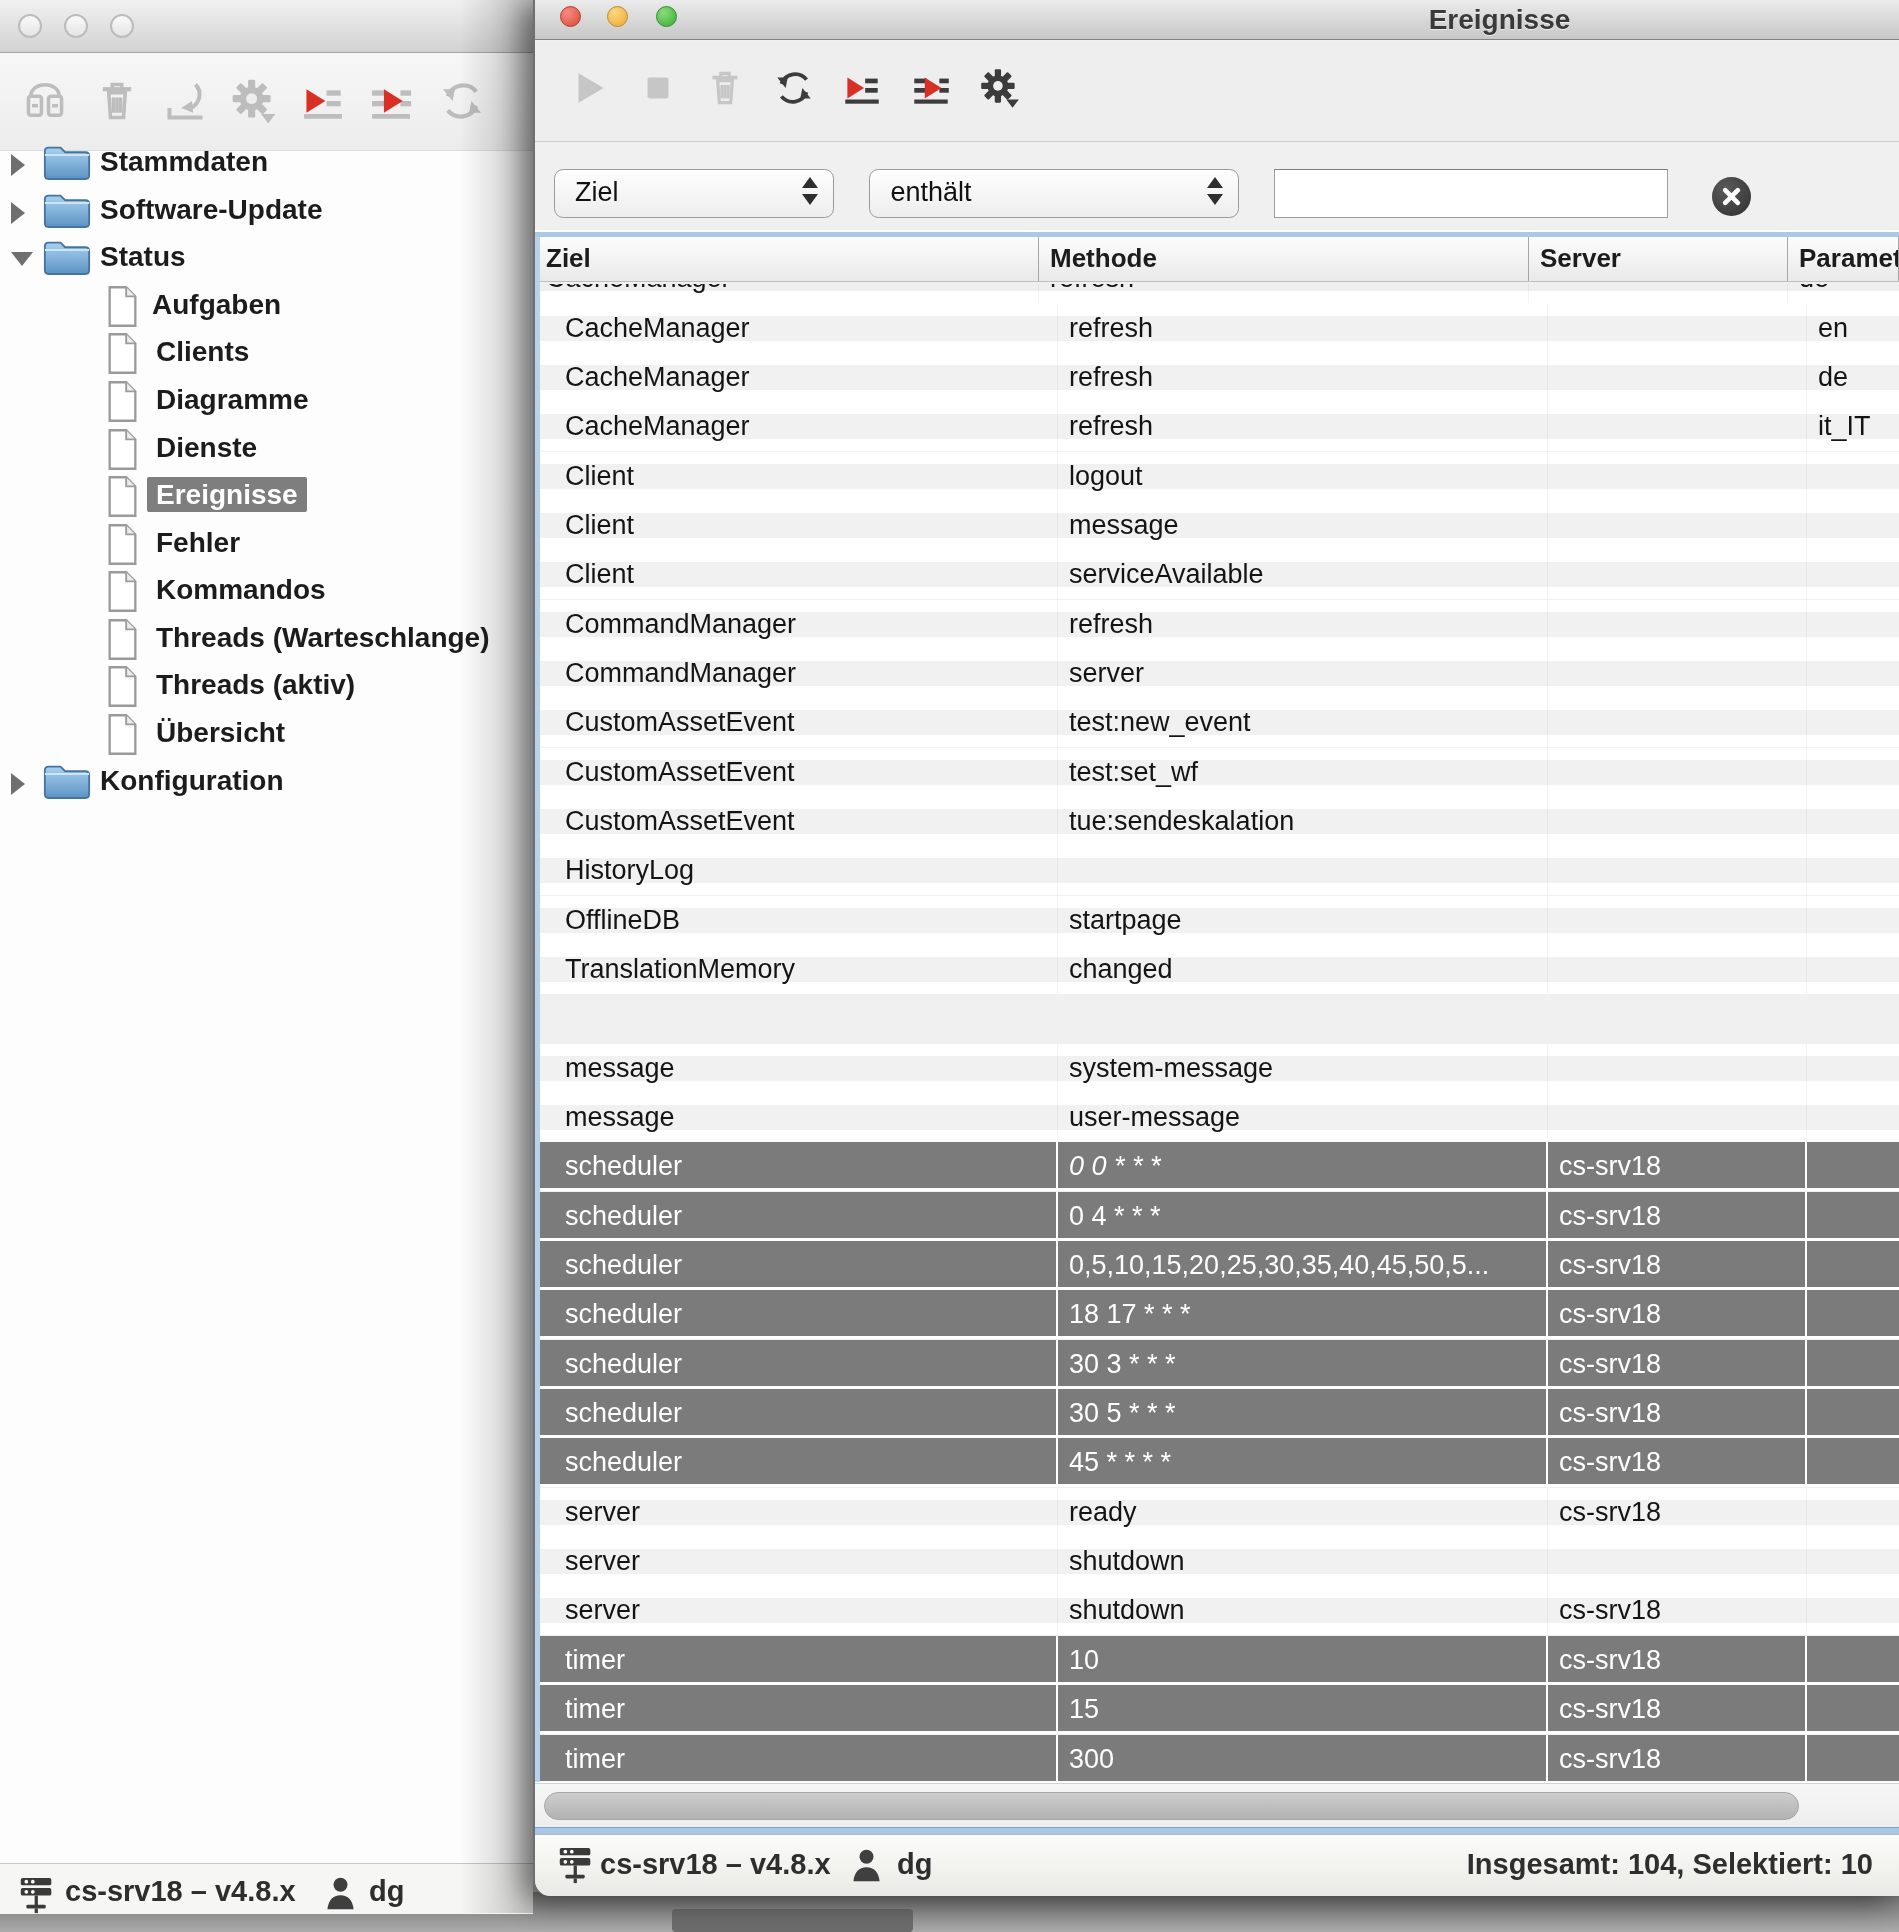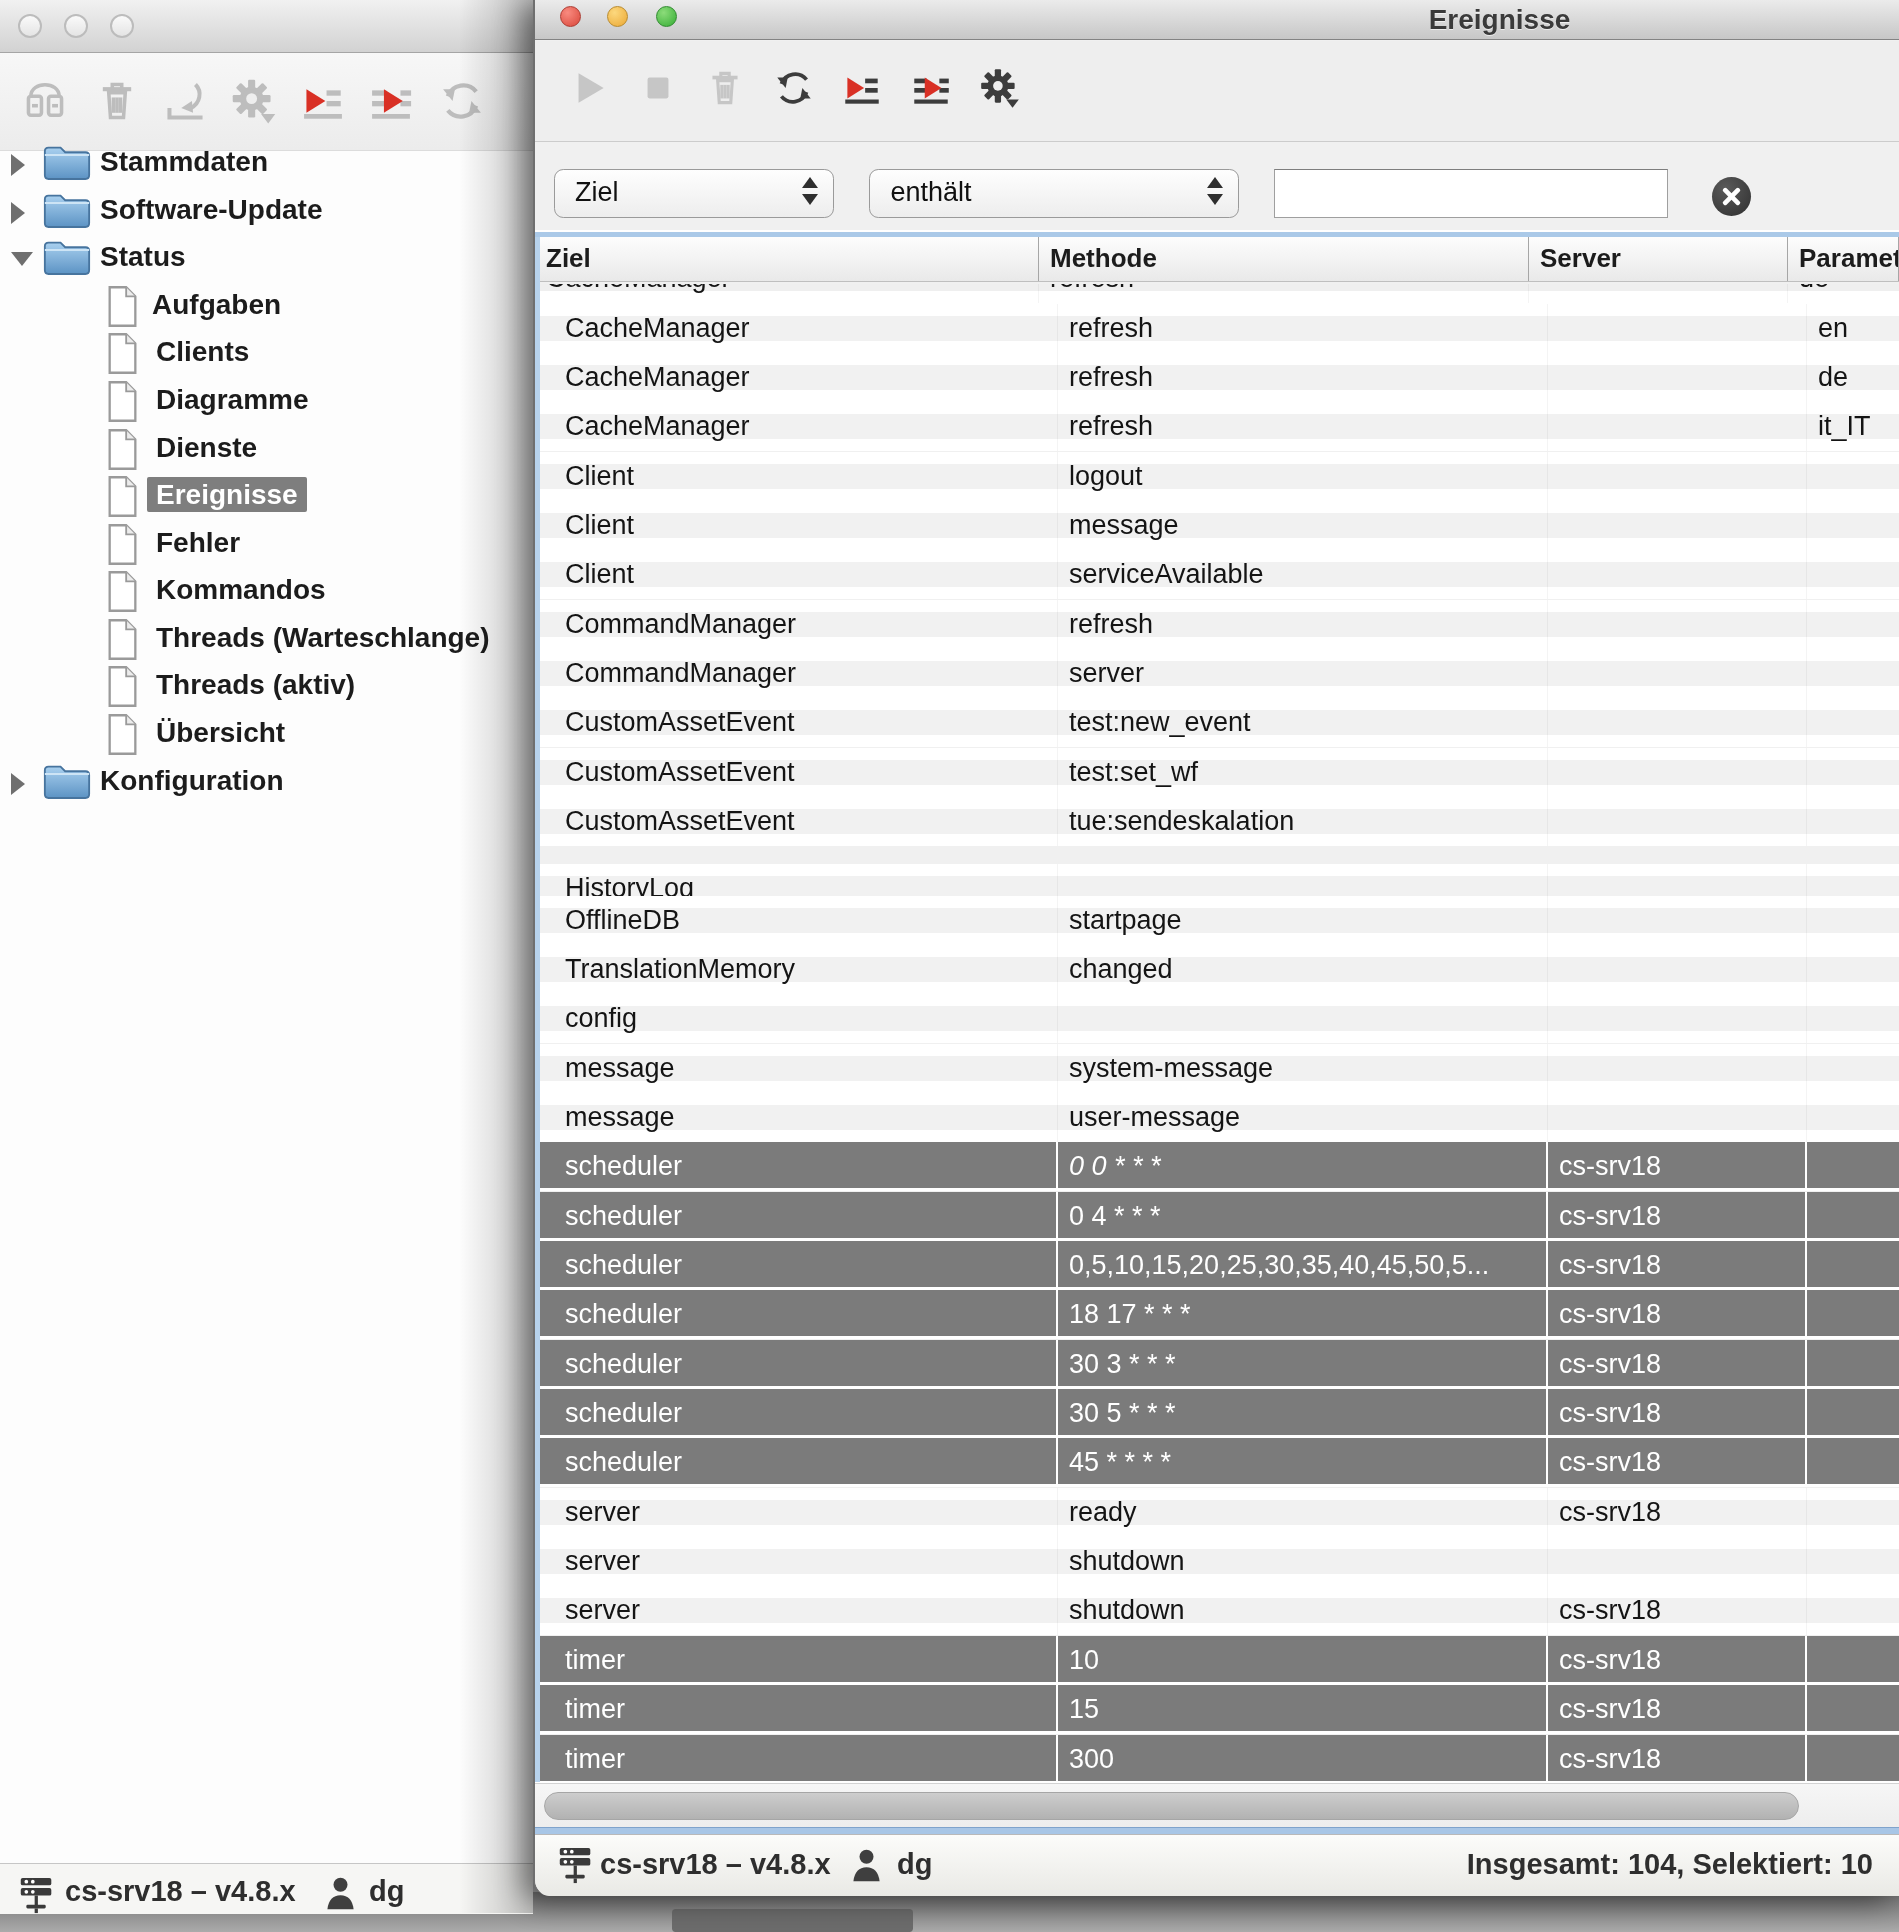--- a/index.html
+++ b/index.html
@@ -498,41 +498,35 @@
           <div class="td" style="width: 490px;">test:set_wf</div>
           <div class="td" style="width: 259px;"></div>
           <div class="td" style="width: 111px; flex: 1 1 auto;"></div>
         </div>
         <div class="trow" style="top: 513px;">
           <div class="td" style="width: 504px;">CustomAssetEvent</div>
           <div class="td" style="width: 490px;">tue:sendeskalation</div>
           <div class="td" style="width: 259px;"></div>
           <div class="td" style="width: 111px; flex: 1 1 auto;"></div>
         </div>
-        <div class="trow" style="top: 580px;">
+        <div class="trow" style="top: 562px;">
           <div class="td" style="width: 504px;">HistoryLog</div>
           <div class="td" style="width: 490px;"></div>
           <div class="td" style="width: 259px;"></div>
           <div class="td" style="width: 111px; flex: 1 1 auto;"></div>
         </div>
         <div class="trow" style="top: 612px;">
           <div class="td" style="width: 504px;">OfflineDB</div>
           <div class="td" style="width: 490px;">startpage</div>
           <div class="td" style="width: 259px;"></div>
           <div class="td" style="width: 111px; flex: 1 1 auto;"></div>
         </div>
         <div class="trow" style="top: 661px;">
           <div class="td" style="width: 504px;">TranslationMemory</div>
           <div class="td" style="width: 490px;">changed</div>
-          <div class="td" style="width: 259px;"></div>
-          <div class="td" style="width: 111px; flex: 1 1 auto;"></div>
-        </div>
-        <div class="trow" style="top: 710px;">
-          <div class="td" style="width: 504px;">config</div>
-          <div class="td" style="width: 490px;"></div>
           <div class="td" style="width: 259px;"></div>
           <div class="td" style="width: 111px; flex: 1 1 auto;"></div>
         </div>
         <div class="trow" style="top: 760px;">
           <div class="td" style="width: 504px;">message</div>
           <div class="td" style="width: 490px;">system-message</div>
           <div class="td" style="width: 259px;"></div>
           <div class="td" style="width: 111px; flex: 1 1 auto;"></div>
         </div>
         <div class="trow" style="top: 809px;">

